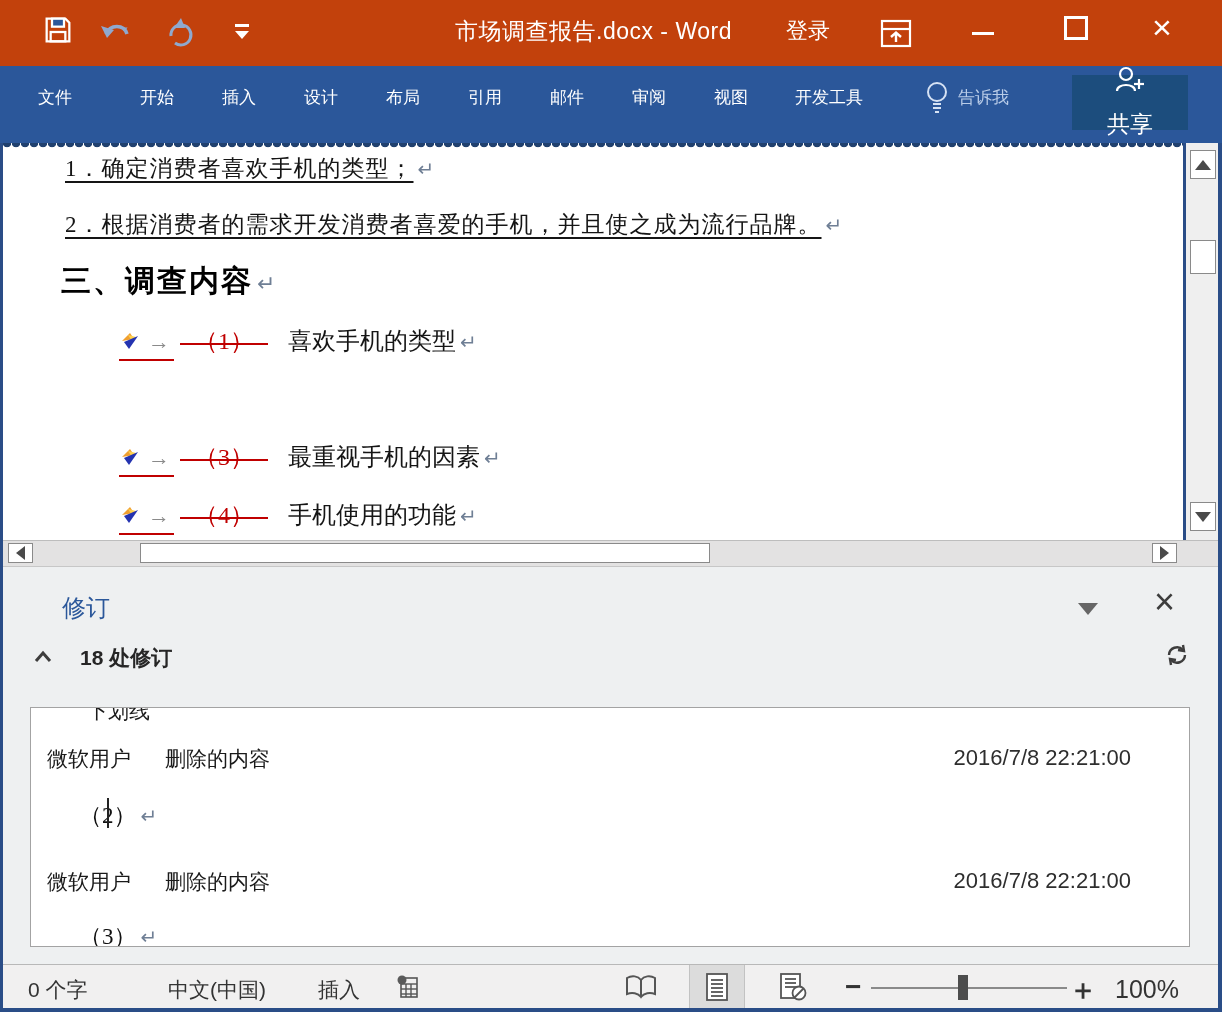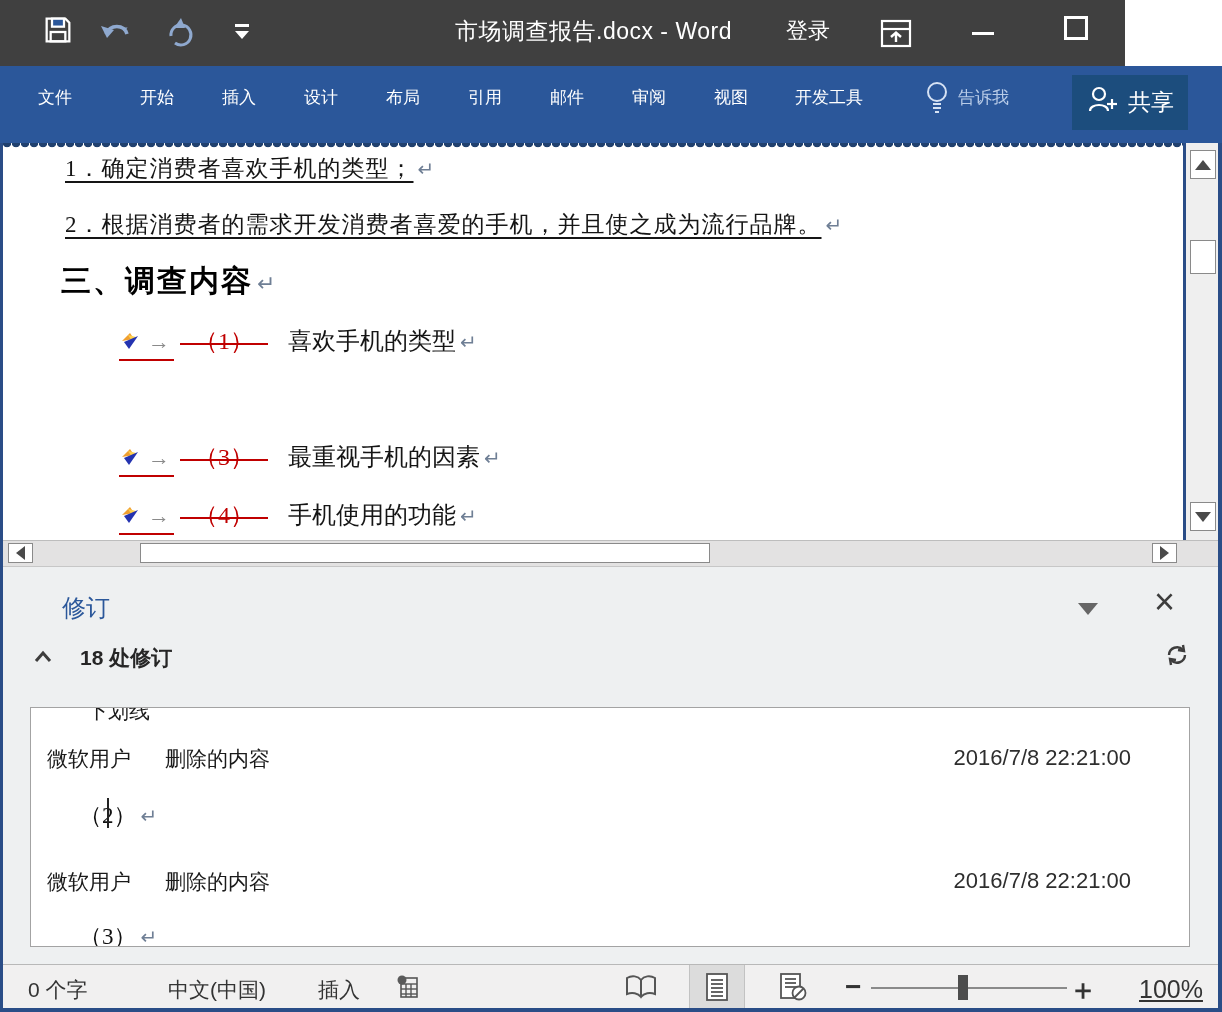--- a/index.html
+++ b/index.html
@@ -5,34 +5,34 @@
   * { box-sizing: border-box; margin: 0; padding: 0; }
   body { background: #888; font-family: "Liberation Sans", sans-serif; }
   .window {
     position: relative; width: 1222px; height: 1012px;
     background: #fff; overflow: hidden;
     font-family: "Liberation Sans", sans-serif;
   }
   .abs { position: absolute; }
 
   
-  .titlebar { position:absolute; top:0; left:0; width:1125px; height:66px; background:#404040; }
+  .titlebar { position:absolute; top:0; left:0; width:1222px; height:66px; background:#c2410c; }
   .qat-btn { position:absolute; top:14px; cursor:default; }
   .title-text { position:absolute; top:16px; left:455px; color:#fff; font-size:23px; letter-spacing:.5px; }
   .signin { position:absolute; top:16px; left:786px; color:#fff; font-size:22px; }
   .min-line { position:absolute; top:32px; width:22px; height:3px; background:#fff; }
   .max-box { position:absolute; top:16px; width:24px; height:24px; border:3px solid #fff; }
   .close-x { position:absolute; top:8px; font-size:34px; color:#fff; font-weight:400; }
 
   
   .tabrow { position:absolute; top:66px; left:0; width:1222px; height:77px; background:#2b579a; }
   .rtab { position:absolute; top:20px; color:#fff; font-size:17px; white-space:nowrap; cursor:default; }
   .tellme { color:#b9cce8; }
   .share-box { position:absolute; left:1072px; top:9px; width:116px; height:55px; background:#1c4d7d;
-               display:flex; align-items:center; justify-content:center; gap:8px; color:#fff; font-size:23px; }
+               display:flex; align-items:center; justify-content:center; gap:8px; color:#fff; font-size:23px;flex-direction:column; }
 
   
   .docarea { position:absolute; top:143px; left:3px; width:1180px; height:397px; background:#fff; }
   .scallop { position:absolute; top:0; left:0; width:1180px; height:7px;
              background-image: radial-gradient(circle at 4px 0px, #20406e 4px, rgba(0,0,0,0) 4.6px);
              background-size: 9px 7px; background-repeat: repeat-x; }
   .docline { position:absolute; color:#151515; font-family:"Liberation Serif", serif; font-size:23px;
              white-space:nowrap; letter-spacing:1px; }
   .u { text-decoration: underline; text-underline-offset: 5px; text-decoration-thickness: 2px; }
   .pmark { color:#6f7f95; font-size:20px; font-family:"Liberation Sans",sans-serif; text-decoration:none; display:inline-block; margin-left:4px; }
@@ -310,21 +310,21 @@
           <line x1="7" y1="15" x2="18" y2="15"></line>
         <circle cx="21" cy="21" r="6.5" fill="#fff"></circle>
         <line x1="16.5" y1="25.5" x2="25.5" y2="16.5"></line>
       </svg>
     </div>
 
     <span class="zoom-minus" style="left:842px;">−</span>
     <span class="zoom-track" style="left:868px; width:196px;"></span>
     <span class="zoom-thumb" style="left:955px;"></span>
     <span class="zoom-plus" style="left:1066px;">＋</span>
-    <span class="zoom-pct" style="left:1136px;text-decoration:underline;">100%</span>
+    <span class="zoom-pct" style="left:1112px;">100%</span>
   </div>
 
 
   <div class="border-left"></div>
   <div class="border-right"></div>
   <div class="border-bottom"></div>
 
 </div>
 
 </body></html>

